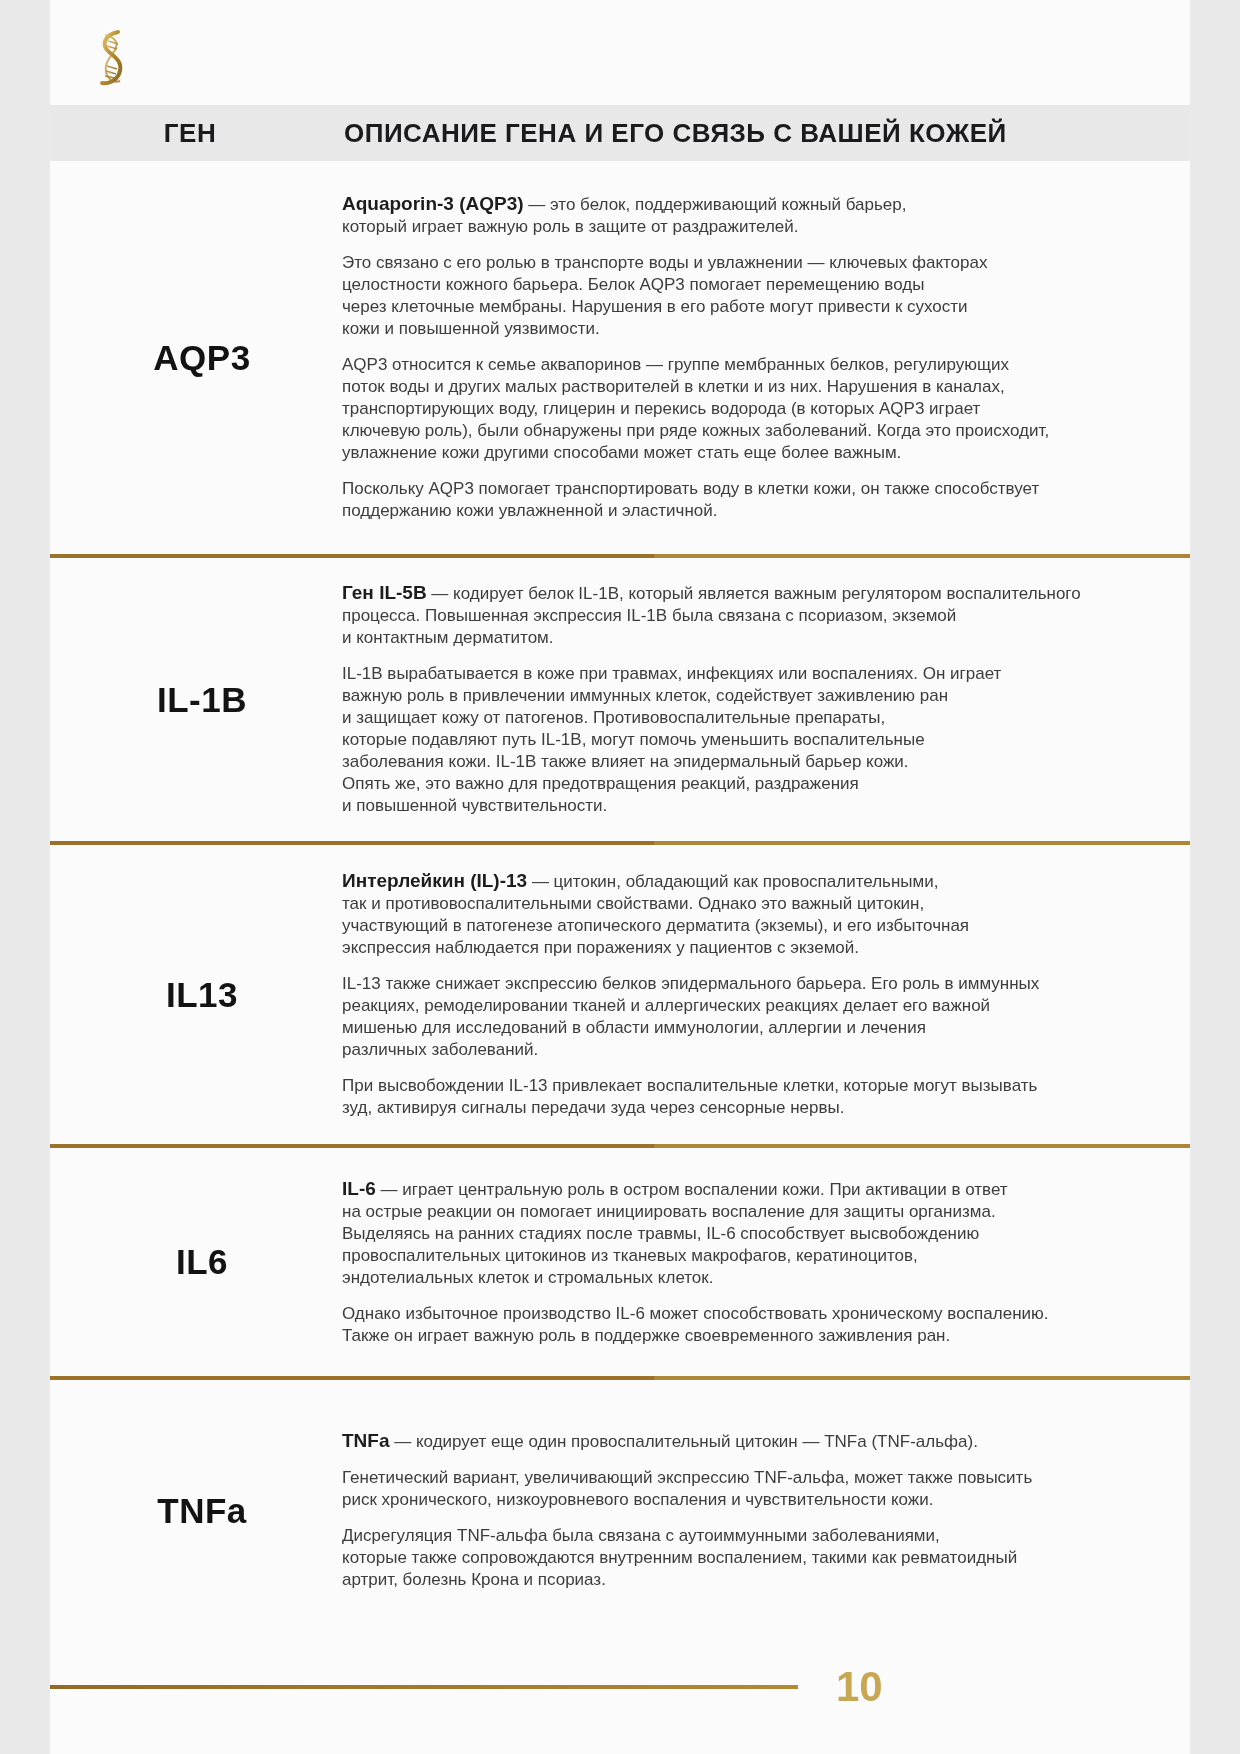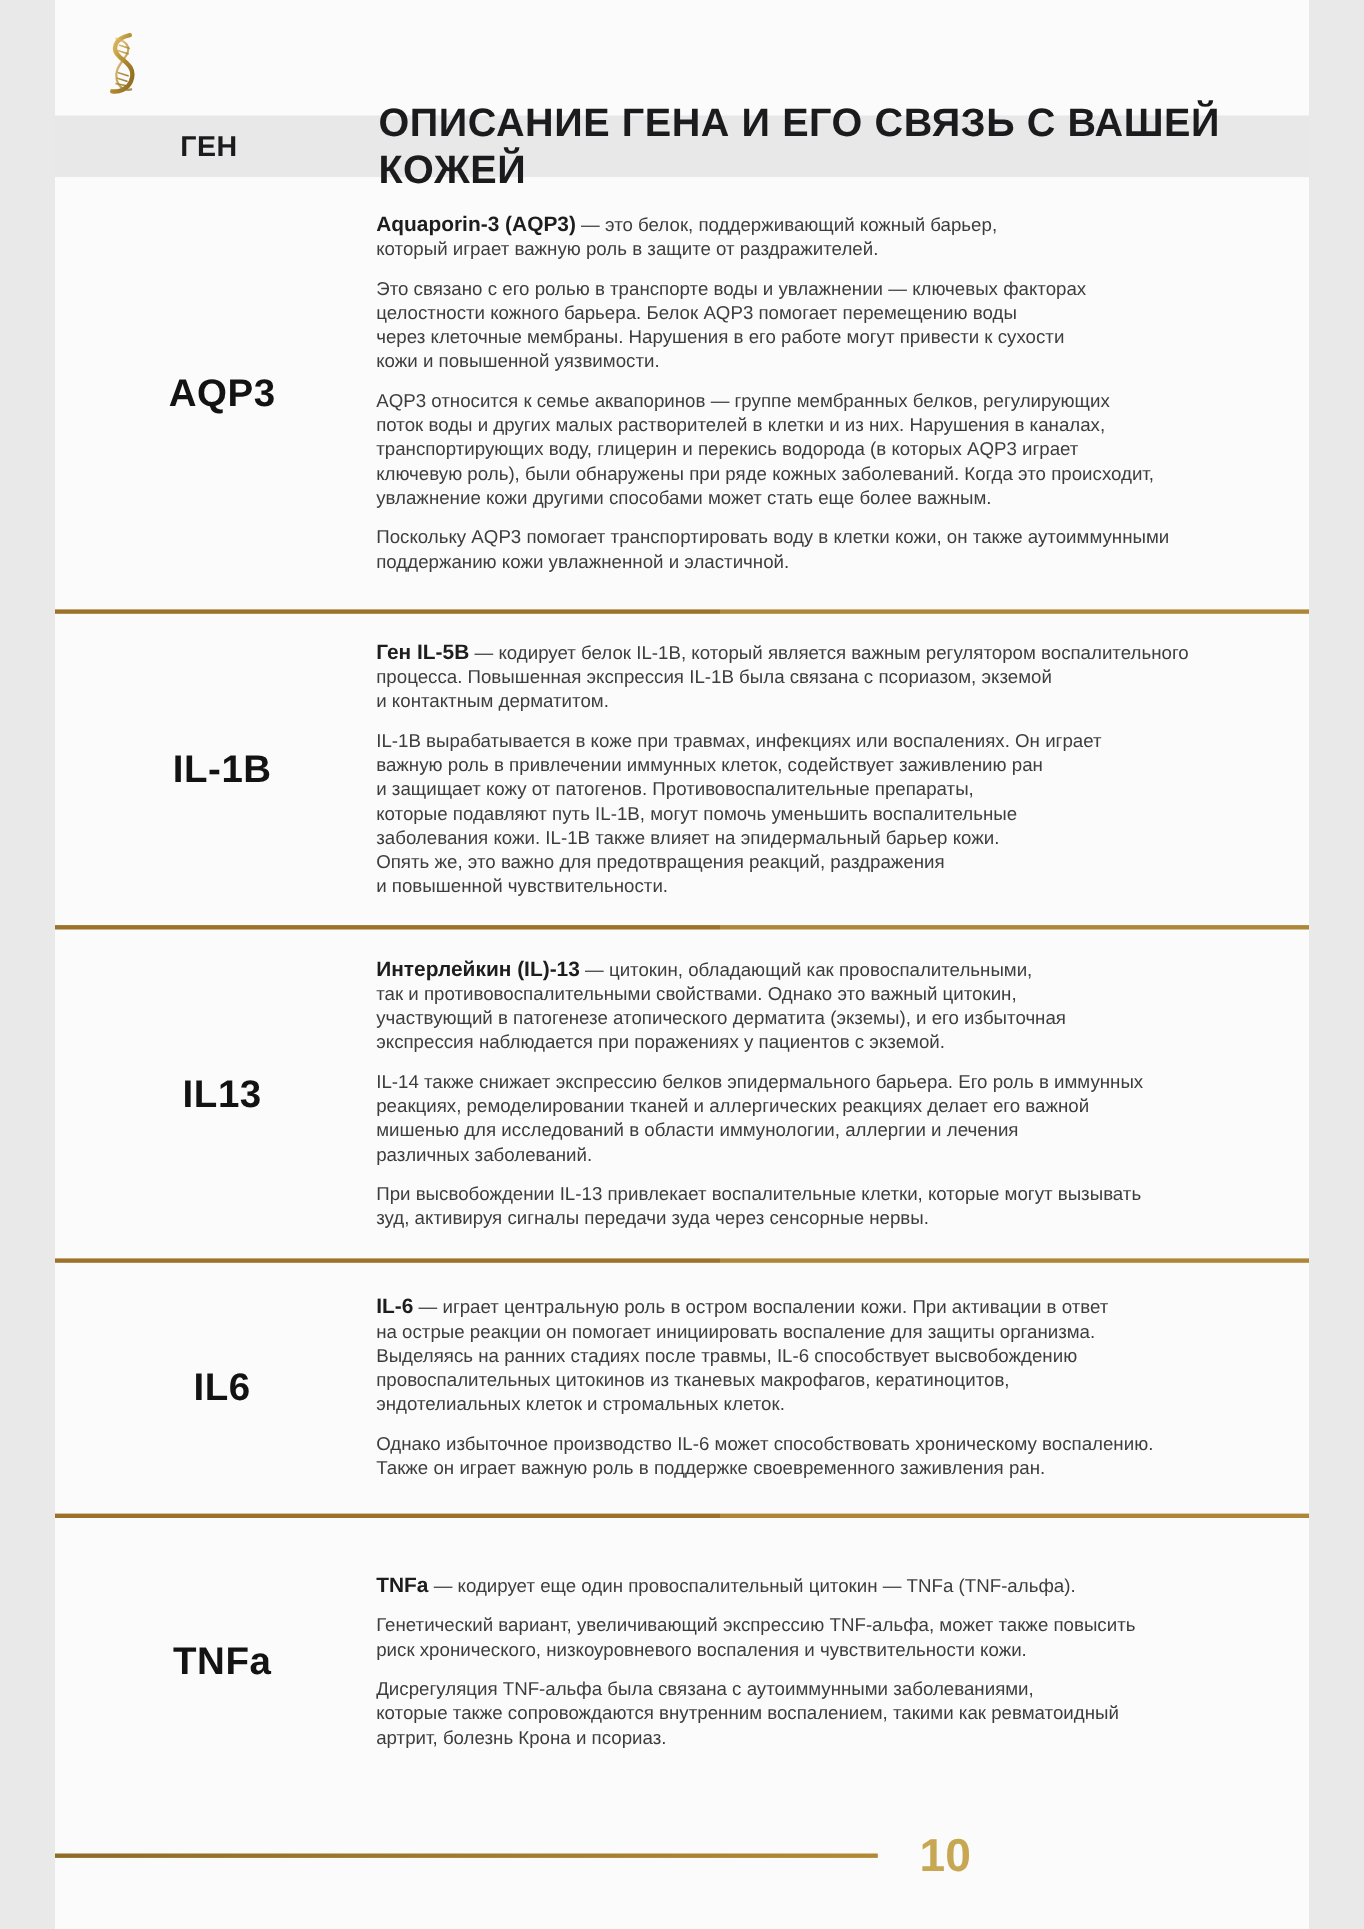--- a/index.html
+++ b/index.html
@@ -26,21 +26,21 @@
     width: 280px;
     text-align: center;
     font-size: 26px;
     font-weight: bold;
     color: #1b1b1d;
     letter-spacing: 0.5px;
   }
   .desc-col-head {
     flex: 1;
     padding-left: 14px;
-    font-size: 36px;
+    font-size: 26px;
     font-weight: bold;
     color: #1b1b1d;
     letter-spacing: 0.5px;
   }
 
   .table { display: block; }
   .row {
     display: flex;
     box-sizing: border-box;
     align-items: stretch;
@@ -143,21 +143,21 @@
 который играет важную роль в защите от раздражителей.</p>
           <p>Это связано с его ролью в транспорте воды и увлажнении — ключевых факторах
 целостности кожного барьера. Белок AQP3 помогает перемещению воды
 через клеточные мембраны. Нарушения в его работе могут привести к сухости
 кожи и повышенной уязвимости.</p>
           <p>AQP3 относится к семье аквапоринов — группе мембранных белков, регулирующих
 поток воды и других малых растворителей в клетки и из них. Нарушения в каналах,
 транспортирующих воду, глицерин и перекись водорода (в которых AQP3 играет
 ключевую роль), были обнаружены при ряде кожных заболеваний. Когда это происходит,
 увлажнение кожи другими способами может стать еще более важным.</p>
-          <p>Поскольку AQP3 помогает транспортировать воду в клетки кожи, он также аутоиммунными
+          <p>Поскольку AQP3 помогает транспортировать воду в клетки кожи, он также способствует
 поддержанию кожи увлажненной и эластичной.</p>
         </div>
   </div>
 <div class="divider"></div>
   <div class="row row-1">
     <div class="gene-cell">
       <div class="gene-name">IL-1B</div>
     </div>
     <div class="desc-cell">
           <p><strong class="lead">Ген IL-5B</strong> — кодирует белок IL-1B, который является важным регулятором воспалительного
@@ -175,21 +175,21 @@
 <div class="divider"></div>
   <div class="row row-2">
     <div class="gene-cell">
       <div class="gene-name">IL13</div>
     </div>
     <div class="desc-cell">
           <p><strong class="lead">Интерлейкин (IL)-13</strong> — цитокин, обладающий как провоспалительными,
 так и противовоспалительными свойствами. Однако это важный цитокин,
 участвующий в патогенезе атопического дерматита (экземы), и его избыточная
 экспрессия наблюдается при поражениях у пациентов с экземой.</p>
-          <p>IL-14 также снижает экспрессию белков эпидермального барьера. Его роль в иммунных
+          <p>IL-13 также снижает экспрессию белков эпидермального барьера. Его роль в иммунных
 реакциях, ремоделировании тканей и аллергических реакциях делает его важной
 мишенью для исследований в области иммунологии, аллергии и лечения
 различных заболеваний.</p>
           <p>При высвобождении IL-13 привлекает воспалительные клетки, которые могут вызывать
 зуд, активируя сигналы передачи зуда через сенсорные нервы.</p>
         </div>
   </div>
 <div class="divider"></div>
   <div class="row row-3">
     <div class="gene-cell">

